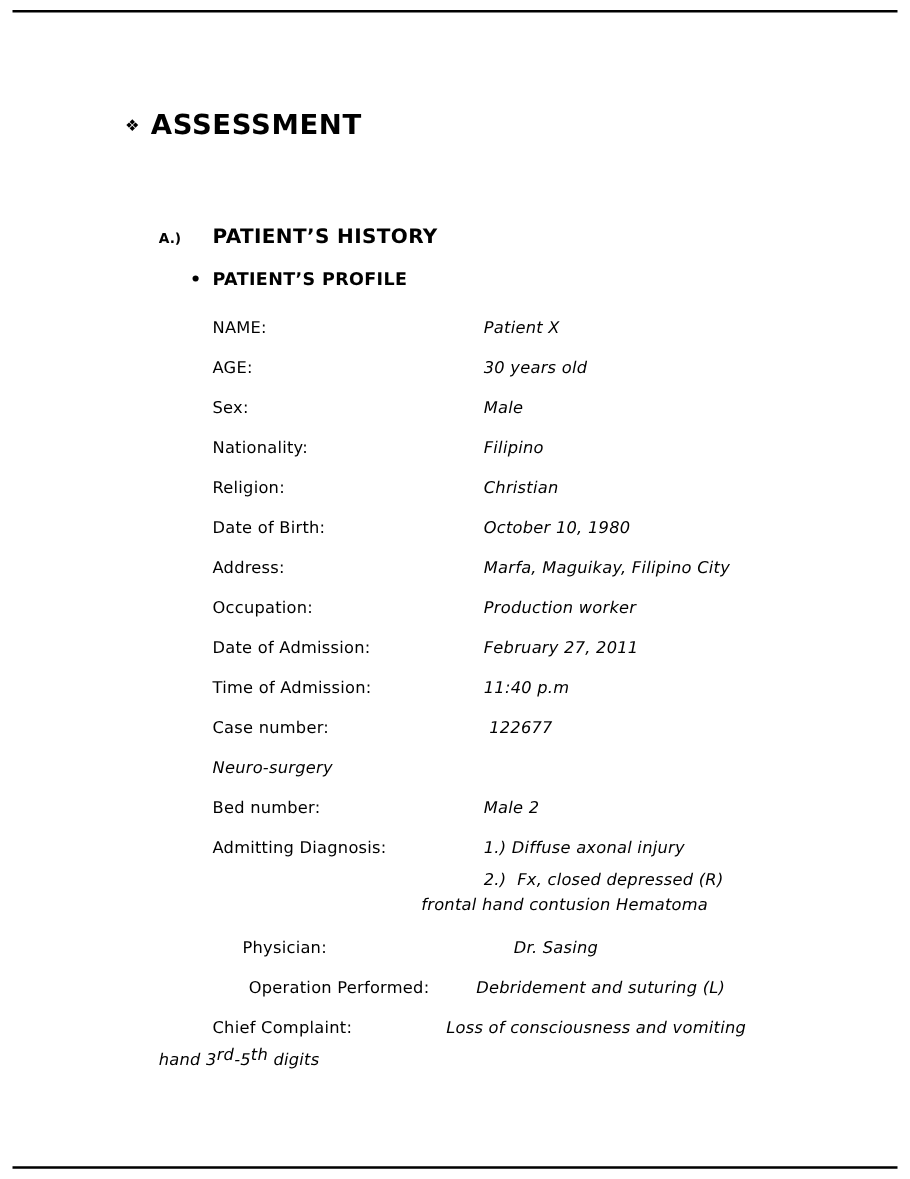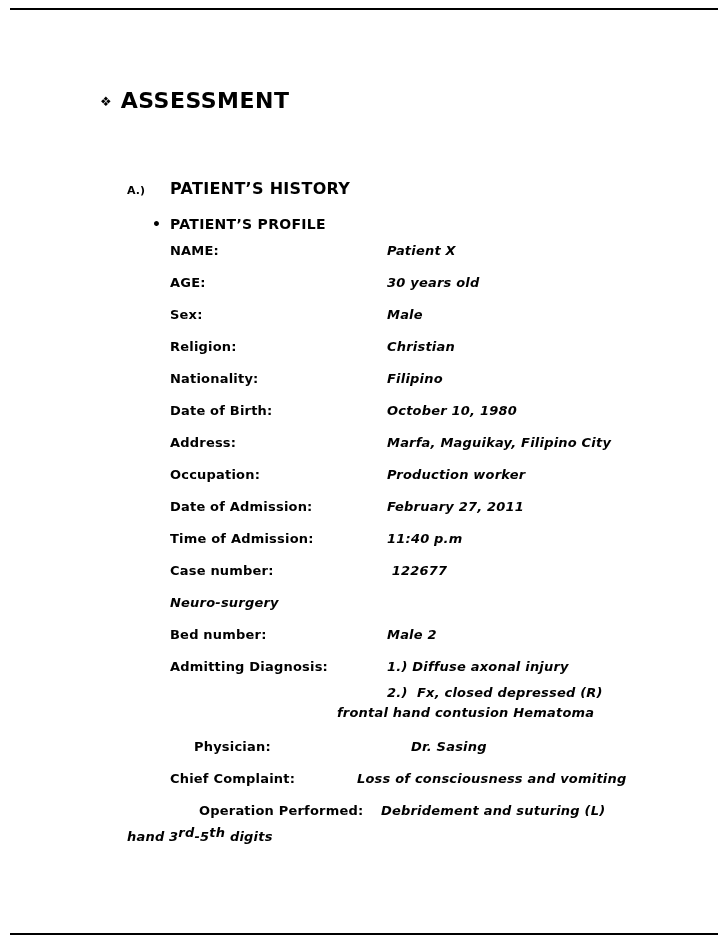--- a/index.html
+++ b/index.html
@@ -22,22 +22,22 @@
     .assessment-title { font-size: 22px; font-weight: bold; letter-spacing: 0.5px; }
 
     .history { position: absolute; top: 179px; left: 127px; display: flex; align-items: baseline; }
     .marker { font-size: 11px; font-weight: bold; width: 43px; flex: 0 0 43px; }
     .history-title { font-size: 16px; font-weight: bold; letter-spacing: 0.3px; }
 
     .profile-head { position: absolute; top: 216px; left: 152px; font-size: 14px; font-weight: bold; letter-spacing: 0.3px; display: flex; }
     .bullet { display: inline-block; width: 18px; flex: 0 0 18px; }
 
     .fields {
-      position: absolute; top: 234px; left: 170px; width: 535px;
-      font-size: 13px; font-weight: bold; letter-spacing: 0.2px;
+      position: absolute; top: 246px; left: 170px; width: 535px;
+      font-size: 13px; font-weight: normal; letter-spacing: 0.2px;
     }
     .row { display: flex; height: 32px; align-items: center; }
     .label { width: 217px; flex: 0 0 217px; }
     .value { font-style: italic; white-space: pre; }
 
     .diag-line { height: 20px; display: flex; align-items: center; font-style: italic; white-space: pre; }
     .diag-line.l2 { margin-left: 217px; }
     .diag-line.l3 { margin-left: 167px; }
 
     .row.physician { margin-top: 8px; margin-left: 24px; }
@@ -76,26 +76,26 @@
     </div>
     <div class="row">
       <span class="label">AGE:</span>
       <span class="value">30 years old</span>
     </div>
     <div class="row">
       <span class="label">Sex:</span>
       <span class="value">Male</span>
     </div>
     <div class="row">
+      <span class="label">Nationality:</span>
+      <span class="value">Filipino</span>
+    </div>
+    <div class="row">
       <span class="label">Religion:</span>
       <span class="value">Christian</span>
-    </div>
-    <div class="row">
-      <span class="label">Nationality:</span>
-      <span class="value">Filipino</span>
     </div>
     <div class="row">
       <span class="label">Date of Birth:</span>
       <span class="value">October 10, 1980</span>
     </div>
     <div class="row">
       <span class="label">Address:</span>
       <span class="value">Marfa, Maguikay, Filipino City</span>
     </div>
     <div class="row">
@@ -127,27 +127,27 @@
       <span class="value">1.) Diffuse axonal injury</span>
     </div>
     <div class="diag-line l2">2.)  Fx, closed depressed (R)</div>
     <div class="diag-line l3">frontal hand contusion Hematoma</div>
 
     <div class="row physician">
       <span class="label">Physician:</span>
       <span class="value">Dr. Sasing</span>
     </div>
 
+    <div class="row op">
+      <span class="label">Operation Performed:</span>
+      <span class="value">Debridement and suturing (L)</span>
+    </div>
+
     <div class="row cc">
       <span class="label">Chief Complaint:</span>
       <span class="value">Loss of consciousness and vomiting</span>
-    </div>
-
-    <div class="row op">
-      <span class="label">Operation Performed:</span>
-      <span class="value">Debridement and suturing (L)</span>
     </div>
     <div class="hand-line">
       <span>hand 3</span><span class="sup">rd</span><span>-5</span><span class="sup">th</span><span> digits</span>
     </div>
 
   </div>
 </div>
 
 </body></html>

